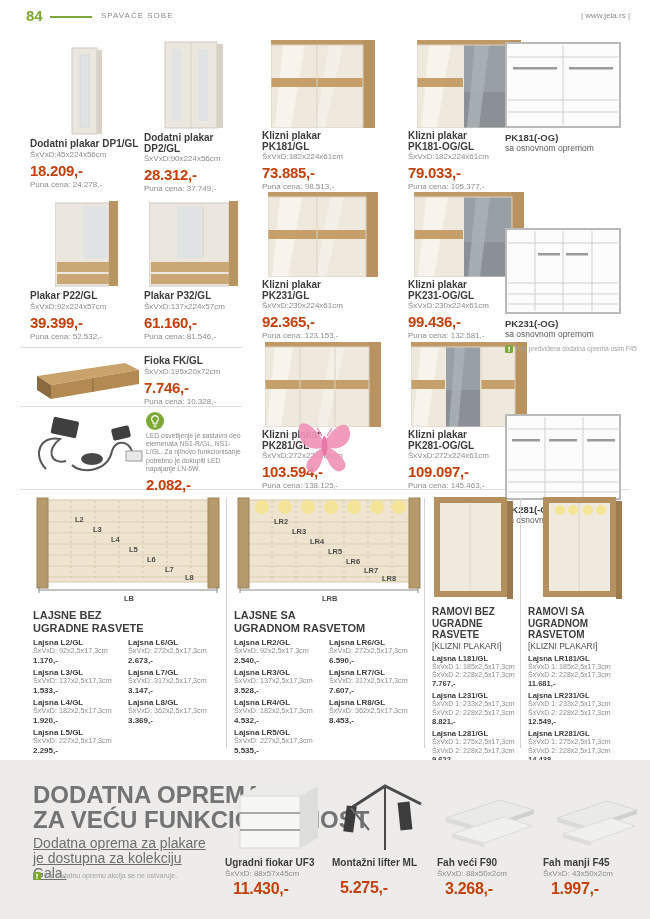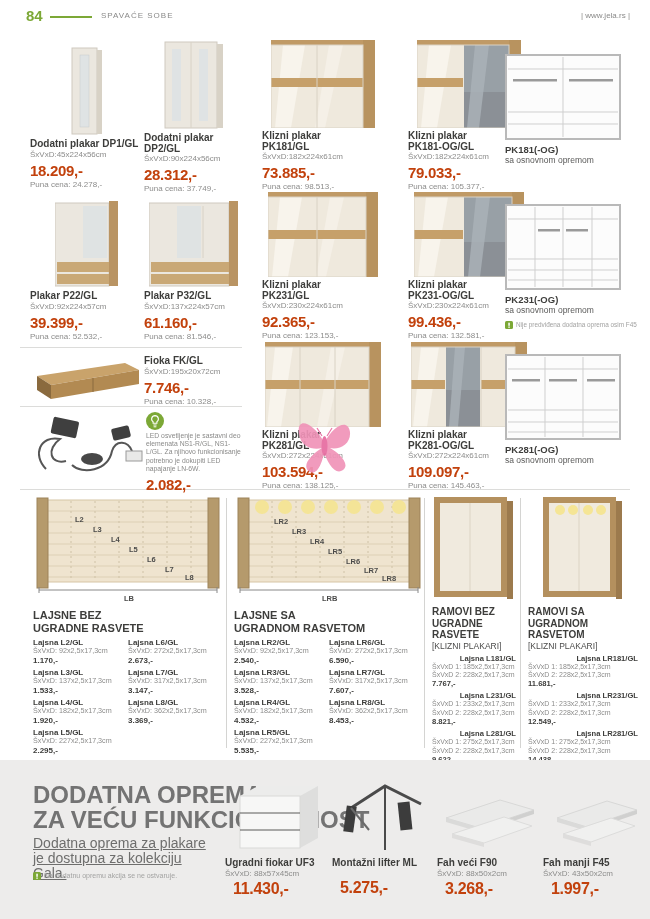--- a/index.html
+++ b/index.html
@@ -19,21 +19,21 @@
   .imgbox{display:flex;align-items:flex-end;justify-content:center;}
   .cell{display:flex;flex-direction:column;}
   .hline{height:1px;background:#dcdcda;}
   .vline{width:1px;background:#d4d4d2;}
   
   .gridAB{left:30px;top:40px;width:214px;display:grid;grid-template-columns:114px 100px;grid-auto-rows:152px;}
   .gridAB .imgbox{height:96px;margin-bottom:3px;}
   .colstack{display:flex;flex-direction:column;}
   .colC{left:262px;top:40px;width:122px;}
   .colD{left:408px;top:40px;width:122px;}
-  .colE{left:505px;top:48px;width:132px;}
+  .colE{left:505px;top:36px;width:132px;gap:36px;}
   .colC .cell,.colD .cell,.colE .cell{height:150px;}
   .colC .imgbox,.colD .imgbox{height:93px;margin-bottom:3px;}
   .colE .imgbox{height:92px;margin-bottom:4px;justify-content:flex-start;}
   .intname{font-weight:bold;font-size:9.5px;line-height:11px;}
   .intsub{font-size:8.5px;color:#5a5a59;line-height:10px;}
   
   .fiokarow{left:30px;top:352px;width:212px;display:flex;}
   .fiokarow .imgbox{width:114px;height:50px;}
   .ledrow{left:28px;top:412px;width:216px;display:flex;}
   .ledrow .imgbox{width:120px;height:72px;align-items:center;}
@@ -54,21 +54,21 @@
   .bocne{margin-top:4px;}
   .bname{font-weight:bold;font-size:9.5px;line-height:11px;}
   .bdesc{font-size:8px;line-height:10px;color:#4a4a49;white-space:nowrap;}
   .bdims{font-size:8px;line-height:10px;color:#4a4a49;}
   .bprice{font-weight:bold;font-size:8px;line-height:10px;}
   .ramcol{top:494px;}
   .ramimg{height:112px;display:flex;align-items:center;justify-content:center;}
   .ramtitle{font-weight:bold;font-size:10px;line-height:11.5px;}
   .rambr{font-size:8.5px;line-height:10px;color:#4b4b4a;}
   .ritem{margin-top:3px;}
-  .riname{font-weight:bold;font-size:7.6px;line-height:9px;text-align:right;}
+  .riname{font-weight:bold;font-size:7.6px;line-height:9px;}
   .ridims{font-size:7px;line-height:8.2px;color:#8c8c8b;}
   .riprice{font-weight:bold;font-size:7.6px;line-height:9.5px;}
   .ramnote{margin-top:5px;}
   
   .band{left:0;top:760px;width:650px;height:159px;background:#edeceb;}
   .btitle{font-weight:bold;font-size:24px;line-height:25px;color:#737373;}
   .bpara{font-size:14px;line-height:15px;color:#6e6e6d;text-decoration:underline;}
   .bnote-text{font-size:7px;line-height:8.5px;color:#a3a3a2;}
   .bprod{top:10px;width:104px;}
   .bprod .imgbox{height:84px;margin-bottom:4px;}

